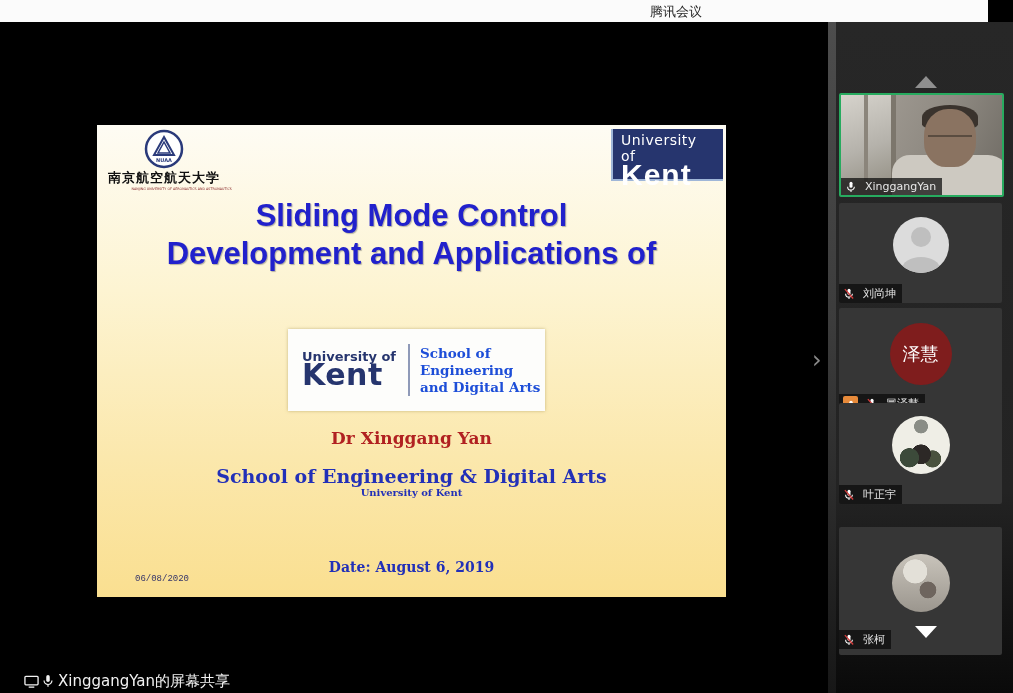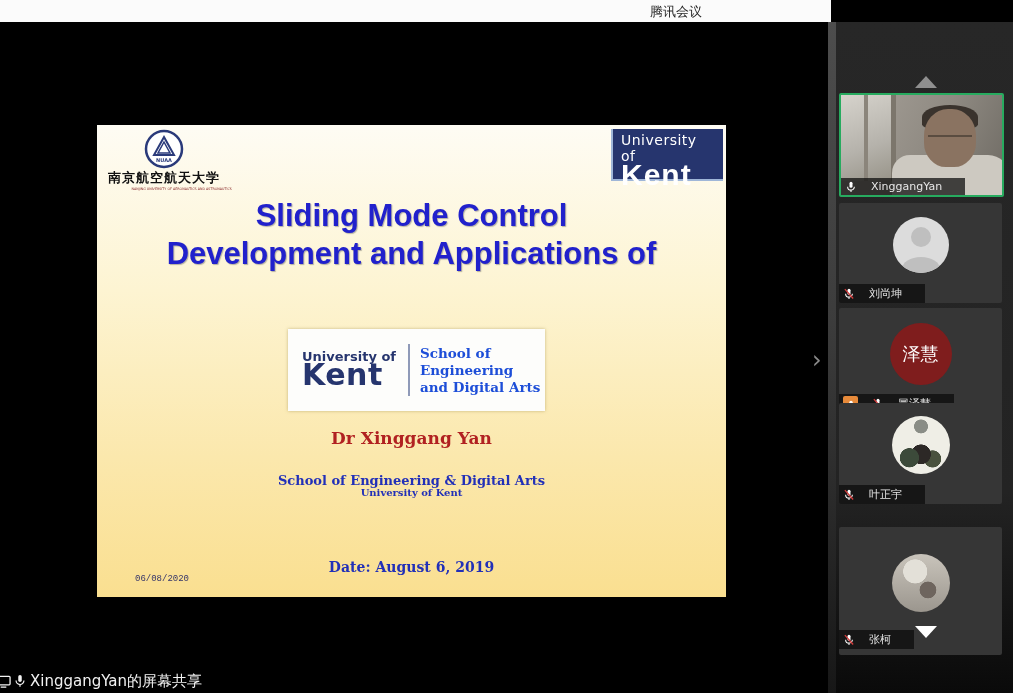--- a/index.html
+++ b/index.html
@@ -1,20 +1,20 @@
 <!DOCTYPE html>
 <html><head>
 <meta charset="utf-8">
 <style>
   * { margin:0; padding:0; box-sizing:border-box; }
   html,body { width:1013px; height:693px; overflow:hidden; background:#000;
               font-family:"DejaVu Sans","Liberation Sans",sans-serif; }
 
   
-  #titlebar { position:absolute; left:0; top:0; width:831px; height:22px; background:#fbfbfb; }
+  #titlebar { position:absolute; left:0; top:0; width:988px; height:22px; background:#fbfbfb; }
   #titlebar .app-title { position:absolute; left:650px; top:3px; font-size:13px; color:#1f1f1f; }
 
   
   #main { position:absolute; left:0; top:22px; width:828px; height:671px; background:#000; }
 
   
   #slide { position:absolute; left:97px; top:103px; width:629px; height:472px;
            background:linear-gradient(180deg,#fefcf4 0%, #fdf4d2 35%, #fbe8ad 70%, #fadf90 100%); }
 
   
@@ -46,53 +46,53 @@
   #dept-box .kb-logo .l1 { font-size:13px; font-weight:bold; }
   #dept-box .kb-logo .l2 { font-size:30px; font-weight:bold; margin-top:-7px; letter-spacing:0.5px; }
   #dept-box .divider { width:2px; height:52px; background:#8f9ab8; margin:0 10px 0 2px; }
   #dept-box .school { color:#1d4ed8; font-family:"DejaVu Serif","Liberation Serif",serif;
                       font-weight:bold; font-size:13.5px; line-height:17px; }
 
   
   .serifline { position:absolute; left:0; width:100%; text-align:center;
                font-family:"DejaVu Serif","Liberation Serif",serif; font-weight:bold; }
   #presenter   { top:303px; color:#b12121; font-size:17px; }
-  #affil1      { top:348px; color:#2230b8; font-size:13px; }
+  #affil1      { top:340px; color:#2230b8; font-size:19px; }
   #affil2      { top:362px; color:#2230b8; font-size:10px; }
   #affil3      { top:391px; color:#2230b8; font-size:15px; }
   #date-line   { top:434px; color:#2230b8; font-size:14px; }
   #stamp { position:absolute; left:38px; top:449px; font-size:9px; color:#35356a;
            font-family:Liberation Mono, monospace; }
 
   
   #chevron { position:absolute; left:812px; top:326px; color:#8a8a8a; font-size:24px;
              line-height:24px; cursor:pointer; font-family:"DejaVu Sans",sans-serif; }
 
   
   #share-banner { position:absolute; left:0px; bottom:1px; height:22px; display:flex;
-                  align-items:center; color:#f2f2f2; font-size:15px; }
+                  align-items:center; color:#f2f2f2; font-size:15px;padding-left:28px; }
   #share-banner .scr-icon { margin-left:-4px; margin-right:2px; }
   #share-banner .mic-icon { margin-right:3px; }
 
   
   #splitter { position:absolute; left:828px; top:22px; width:8px; height:671px;
               background:linear-gradient(180deg,#4d4d4d 0%, #3c3c3c 45%, #171717 100%); }
   #sidebar { position:absolute; left:836px; top:22px; width:177px; height:671px;
              background:linear-gradient(180deg,#272727 0%, #232323 70%, #0a0a0a 100%); }
 
   .tri-up { width:0; height:0; border-left:11px solid transparent; border-right:11px solid transparent;
             border-bottom:12px solid #8f8f8f; position:absolute; left:79px; top:54px; cursor:pointer; }
   .tri-down { width:0; height:0; border-left:11px solid transparent; border-right:11px solid transparent;
               border-top:12px solid #ffffff; position:absolute; left:79px; top:604px; cursor:pointer; }
 
   .thumb { position:absolute; left:3px; width:163px; height:100px; background:#363636;
            border-radius:2px; overflow:hidden; }
   .thumb.active { border:2px solid #27ab5f; }
   .name-tag { position:absolute; left:0; bottom:0; background:rgba(10,10,10,0.72);
-              display:flex; align-items:center; gap:14px; padding:2px 23px 2px 4px;
+              display:flex; align-items:center; gap:8px; padding:2px 6px 2px 4px;
               color:#e8e8e8; font-size:11px; white-space:nowrap; }
   .badge { width:15px; height:15px; border-radius:2px; background:#e78a3a;
            display:flex; align-items:center; justify-content:center; }
 
   
   .video-scene { width:100%; height:100%; position:relative;
                  background:linear-gradient(115deg,#a39d94 0%, #8d8press 0%, #8d8press 0%); 
                  background:linear-gradient(115deg,#a8a29a 0%, #8f8a82 55%, #6e6a63 100%); }
   .video-scene .window { position:absolute; left:0; top:0; width:34%; height:86%;
                          background:linear-gradient(160deg,#d6d3cc 0%, #b5b2ab 60%, #989489 100%);

